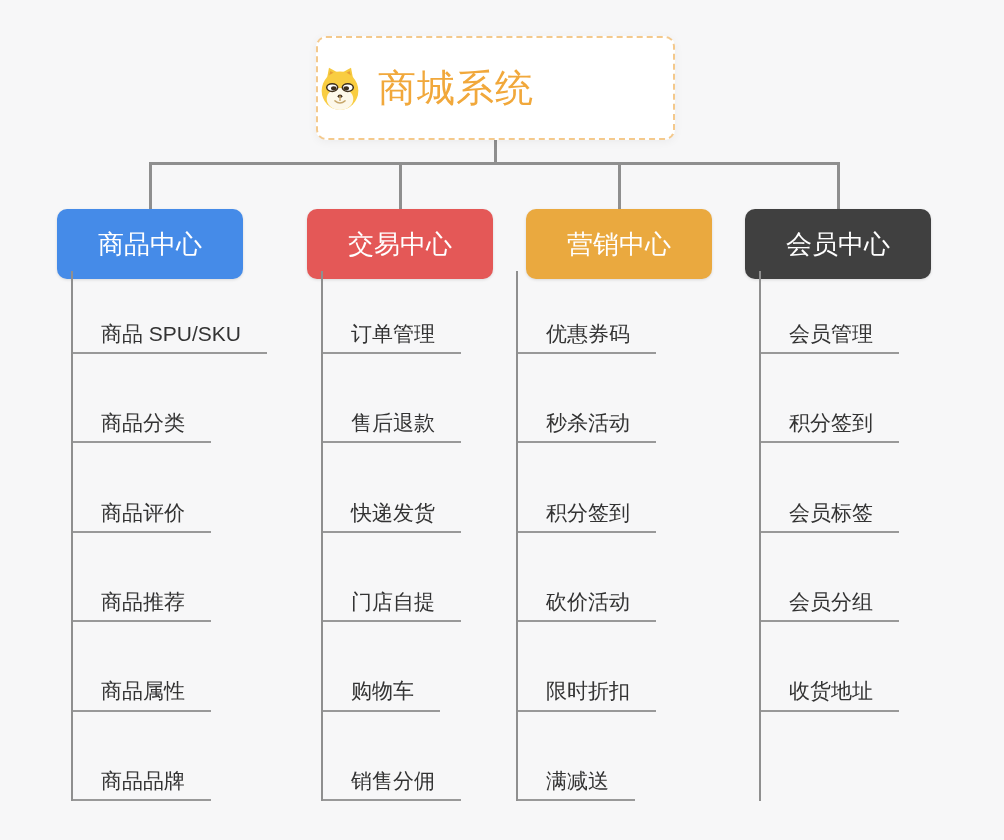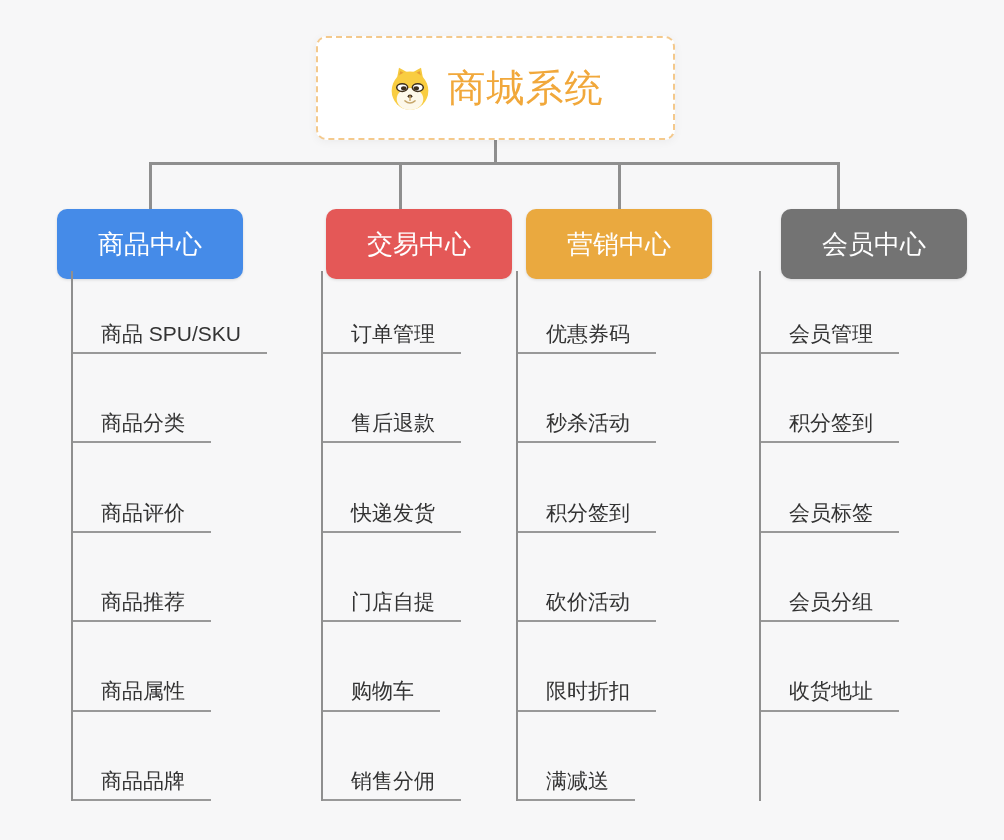--- a/index.html
+++ b/index.html
@@ -21,37 +21,37 @@
   .drop-0 { left:149px; } .drop-1 { left:399px; }
   .drop-2 { left:618px; } .drop-3 { left:837px; }
   
   .root-node {
     position:absolute; left:316px; top:36px;
     width:359px; height:104px; box-sizing:border-box;
     background:#ffffff;
     border:2px dashed #f4c98c;
     border-radius:10px;
     box-shadow:0 2px 10px rgba(0,0,0,0.05);
-    display:flex; align-items:center; justify-content:center;
+    display:flex; align-items:center; 
     gap:16px; cursor:pointer;
   }
   .root-title {
     font-size:38px; line-height:1;
     color:#f1a83b; letter-spacing:1px; white-space:nowrap;
   }
   .dog-icon { flex:0 0 auto; display:block; }
   
   .branch-box {
     position:absolute; top:209px; width:186px; height:70px;
     border-radius:10px;
     display:flex; align-items:center; justify-content:center;
     box-shadow:0 1px 3px rgba(0,0,0,0.12);
     cursor:pointer;
   }
-  .bb-0 { left:57px; } .bb-1 { left:307px;margin-left:19px; } .bb-2 { left:526px; } .bb-3 { left:745px; }
+  .bb-0 { left:57px; } .bb-1 { left:307px; } .bb-2 { left:526px; } .bb-3 { left:745px; }
   .branch-label { color:#ffffff; font-size:26px; line-height:1; white-space:nowrap; }
   
   .column { position:absolute; top:271px; }
   .col-0 { left:71px; } .col-1 { left:321px; } .col-2 { left:516px; } .col-3 { left:759px; }
   .trunk {
     position:absolute; left:0; top:0;
     width:2px; height:530px; background:#8f8f8f;
   }
   .item {
     box-sizing:border-box;
@@ -99,21 +99,21 @@
 
   <div class="branch-box bb-0" style="background: rgb(69, 139, 232);">
     <span class="branch-label">商品中心</span>
   </div>
   <div class="branch-box bb-1" style="background: rgb(228, 88, 87);">
     <span class="branch-label">交易中心</span>
   </div>
   <div class="branch-box bb-2" style="background: rgb(234, 169, 63);">
     <span class="branch-label">营销中心</span>
   </div>
-  <div class="branch-box bb-3" style="background: #737373; margin-left: 36px;">
+  <div class="branch-box bb-3" style="background: #404040;">
     <span class="branch-label">会员中心</span>
   </div>
 
   <div class="column col-0">
     <div class="trunk"></div>
     <div class="item first">
         <span class="item-label">商品 SPU/SKU</span>
       </div>
     <div class="item">
         <span class="item-label">商品分类</span>

